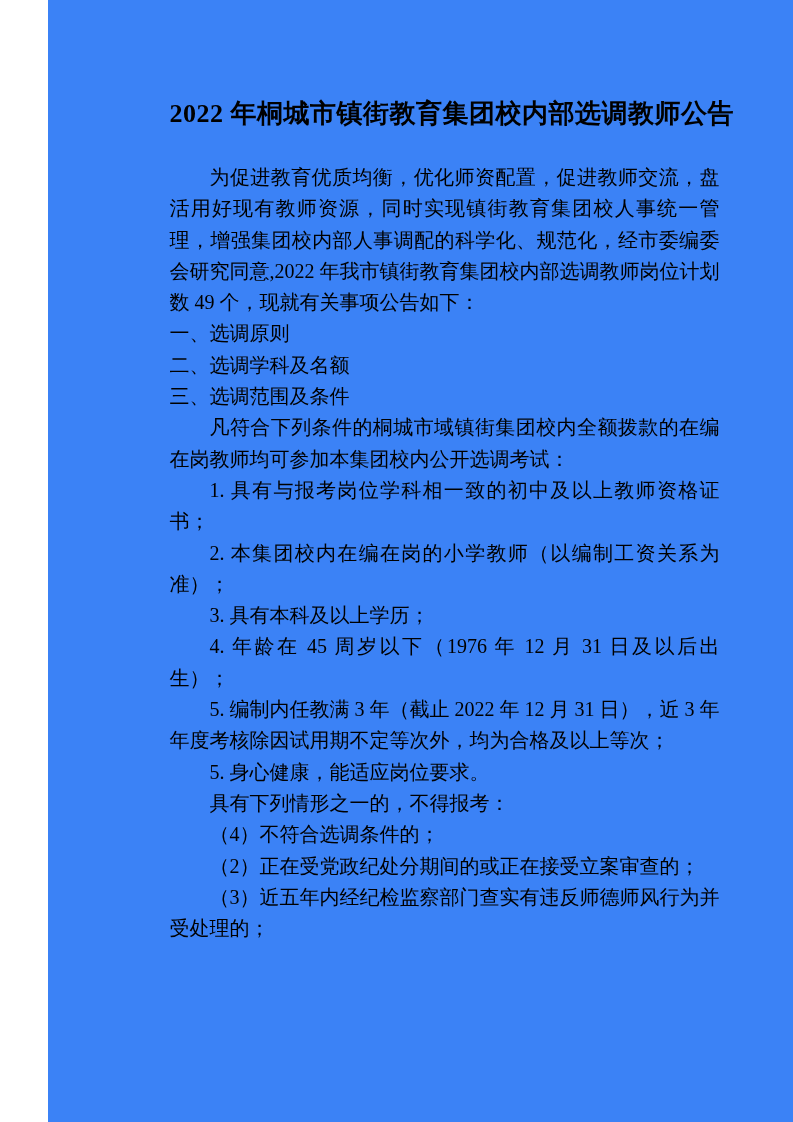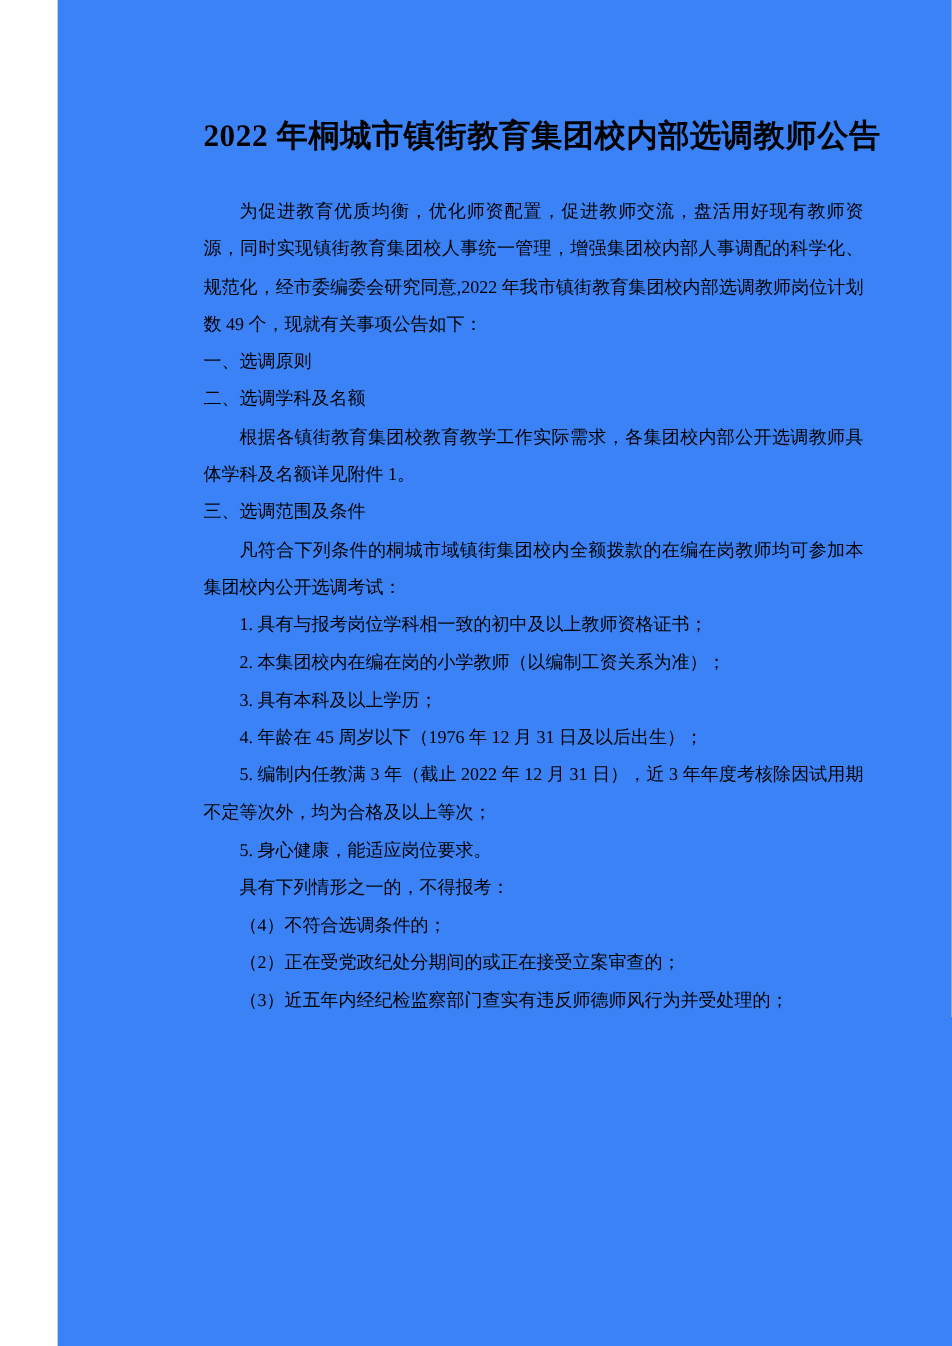--- a/index.html
+++ b/index.html
@@ -26,21 +26,21 @@
   .doc-title {
     font-size: 26px;
     line-height: 40px;
     font-weight: bold;
     text-align: center;
     margin-bottom: 28px;
     letter-spacing: 0.5px;
     white-space: nowrap;
   }
   .para, .heading, .list-item {
-    font-size: 15px;
+    font-size: 20px;
     line-height: 31.3px;
     text-align: justify;
     text-justify: inter-ideograph;
   }
   .para, .list-item {
     text-indent: 2em;
   }
   .heading {
     font-weight: normal;
     text-indent: 0;
@@ -51,21 +51,20 @@
 
 <div class="page">
   <div class="content">
     <h1 class="doc-title">2022 年桐城市镇街教育集团校内部选调教师公告</h1>
 
     <p class="para">为促进教育优质均衡，优化师资配置，促进教师交流，盘活用好现有教师资源，同时实现镇街教育集团校人事统一管理，增强集团校内部人事调配的科学化、规范化，经市委编委会研究同意,2022 年我市镇街教育集团校内部选调教师岗位计划数 49 个，现就有关事项公告如下：</p>
 
     <h2 class="heading">一、选调原则</h2>
 
     <h2 class="heading">二、选调学科及名额</h2>
-    <p class="para">根据各镇街教育集团校教育教学工作实际需求，各集团校内部公开选调教师具体学科及名额详见附件 1。</p>
 
     <h2 class="heading">三、选调范围及条件</h2>
     <p class="para">凡符合下列条件的桐城市域镇街集团校内全额拨款的在编在岗教师均可参加本集团校内公开选调考试：</p>
 
     <p class="list-item">1. 具有与报考岗位学科相一致的初中及以上教师资格证书；</p>
     <p class="list-item">2. 本集团校内在编在岗的小学教师（以编制工资关系为准）；</p>
     <p class="list-item">3. 具有本科及以上学历；</p>
     <p class="list-item">4. 年龄在 45 周岁以下（1976 年 12 月 31 日及以后出生）；</p>
     <p class="list-item">5. 编制内任教满 3 年（截止 2022 年 12 月 31 日），近 3 年年度考核除因试用期不定等次外，均为合格及以上等次；</p>
     <p class="list-item">5. 身心健康，能适应岗位要求。</p>

